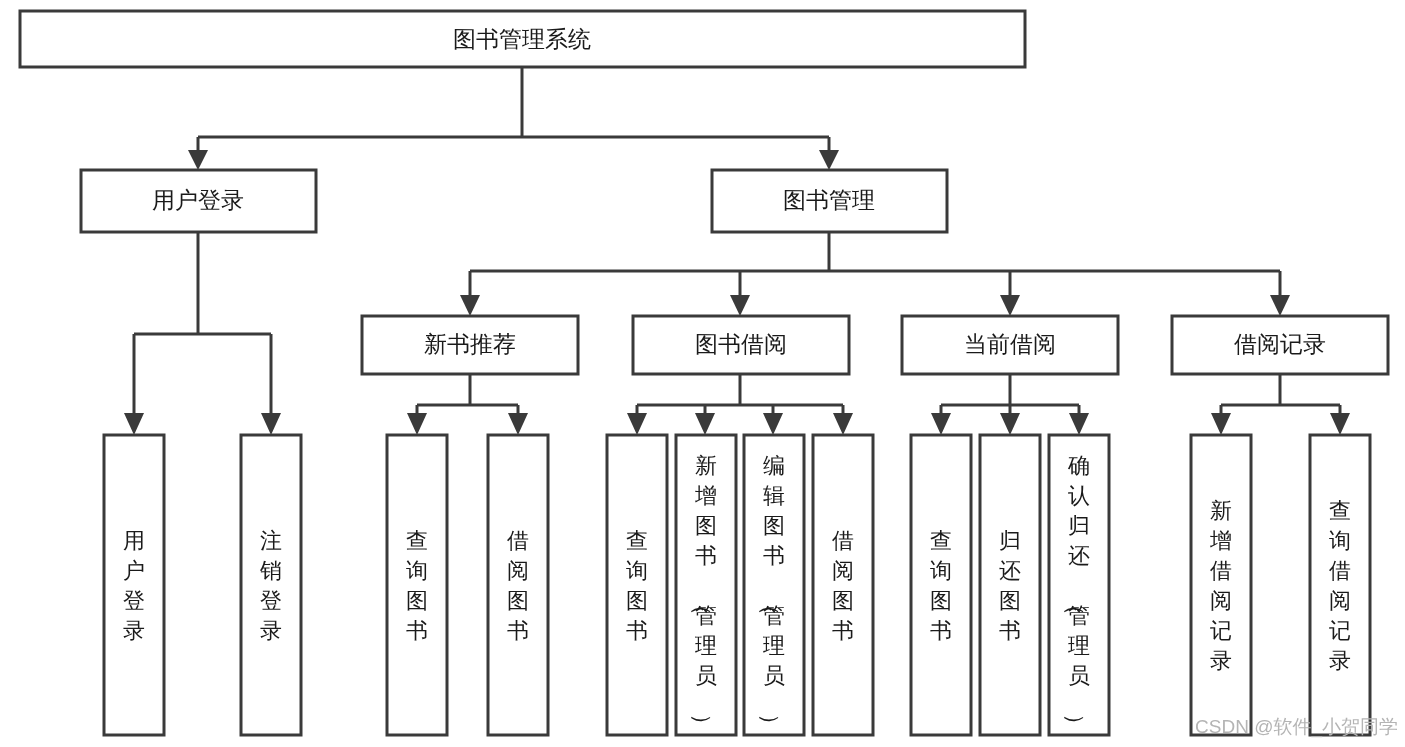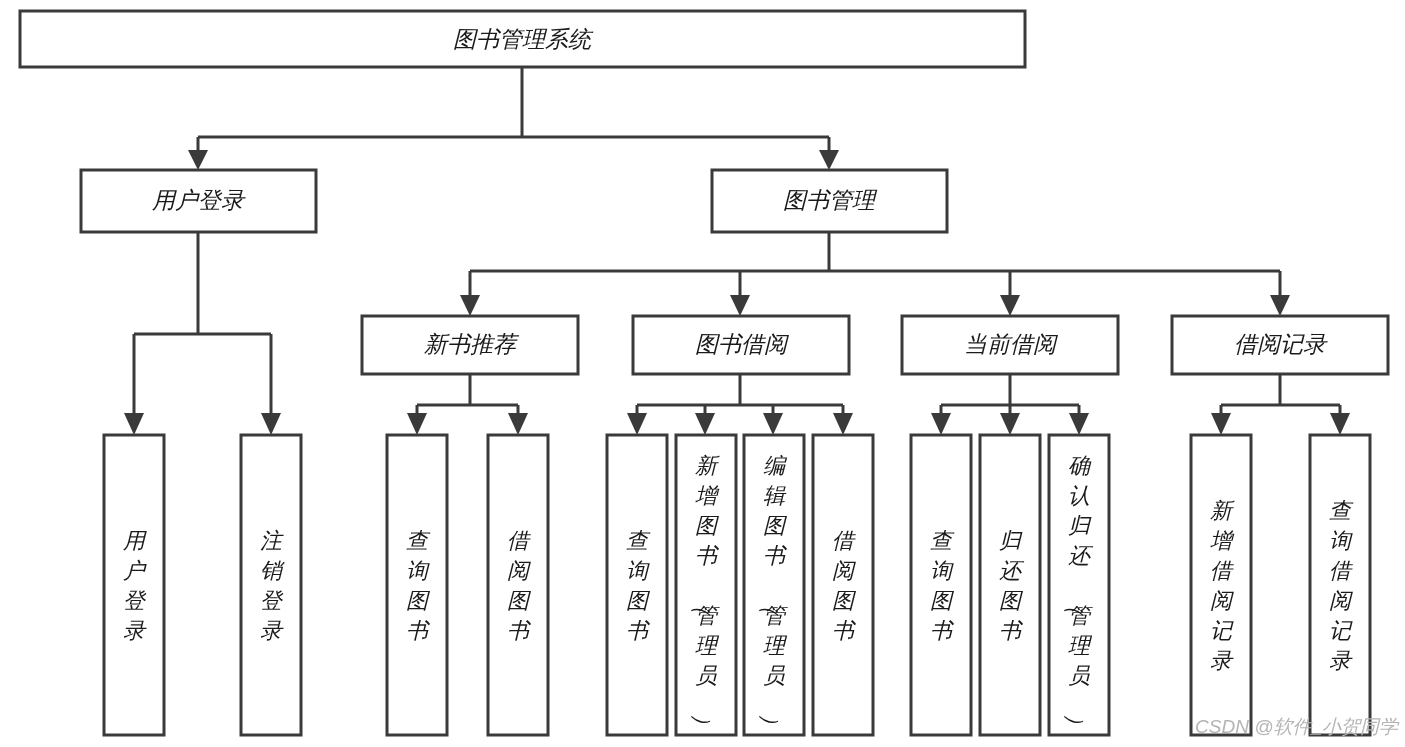--- a/index.html
+++ b/index.html
@@ -12,21 +12,20 @@
     width: 1405px;
     height: 747px;
     font-family: "Liberation Sans", "DejaVu Sans", sans-serif;
     overflow: hidden;
     position: relative;
   }
   #diagram-root {
     position: relative;
     width: 1405px;
     height: 611px;
-    font-style: italic;
   }
   svg.diagram-canvas {
     position: absolute;
     left: 0;
     top: 0;
     width: 1405px;
     height: 747px;
   }
   .node-box {
     fill: #ffffff;

